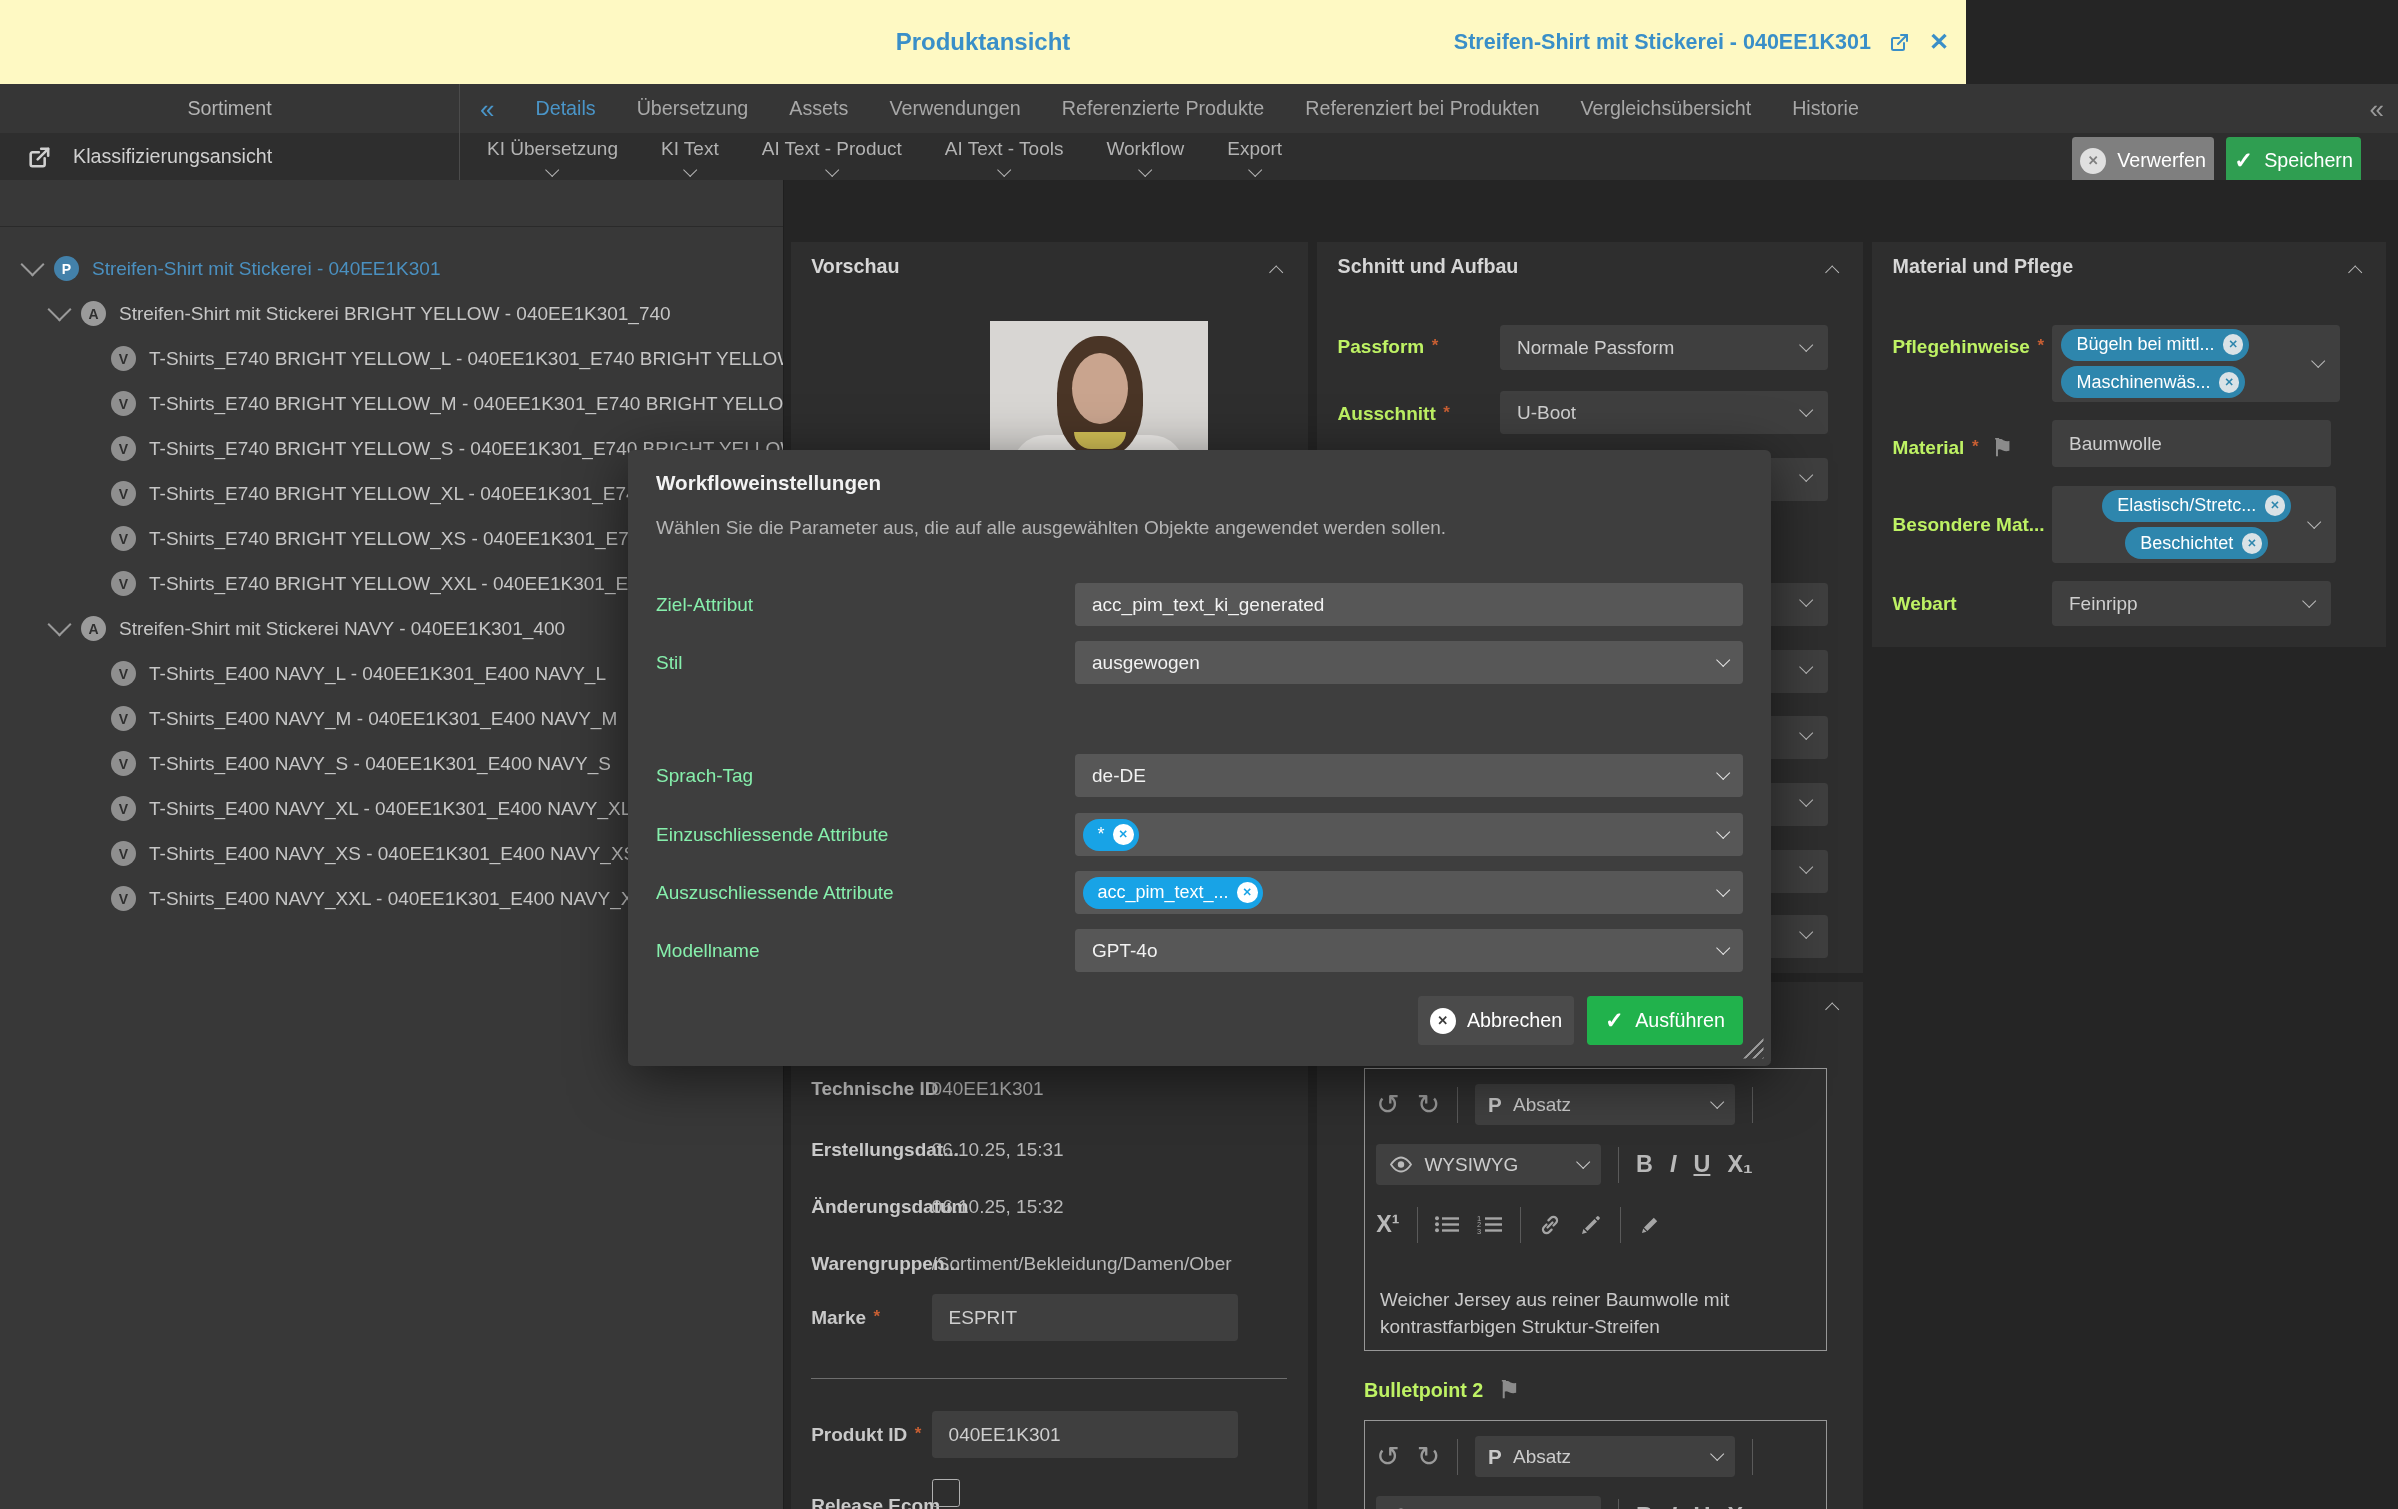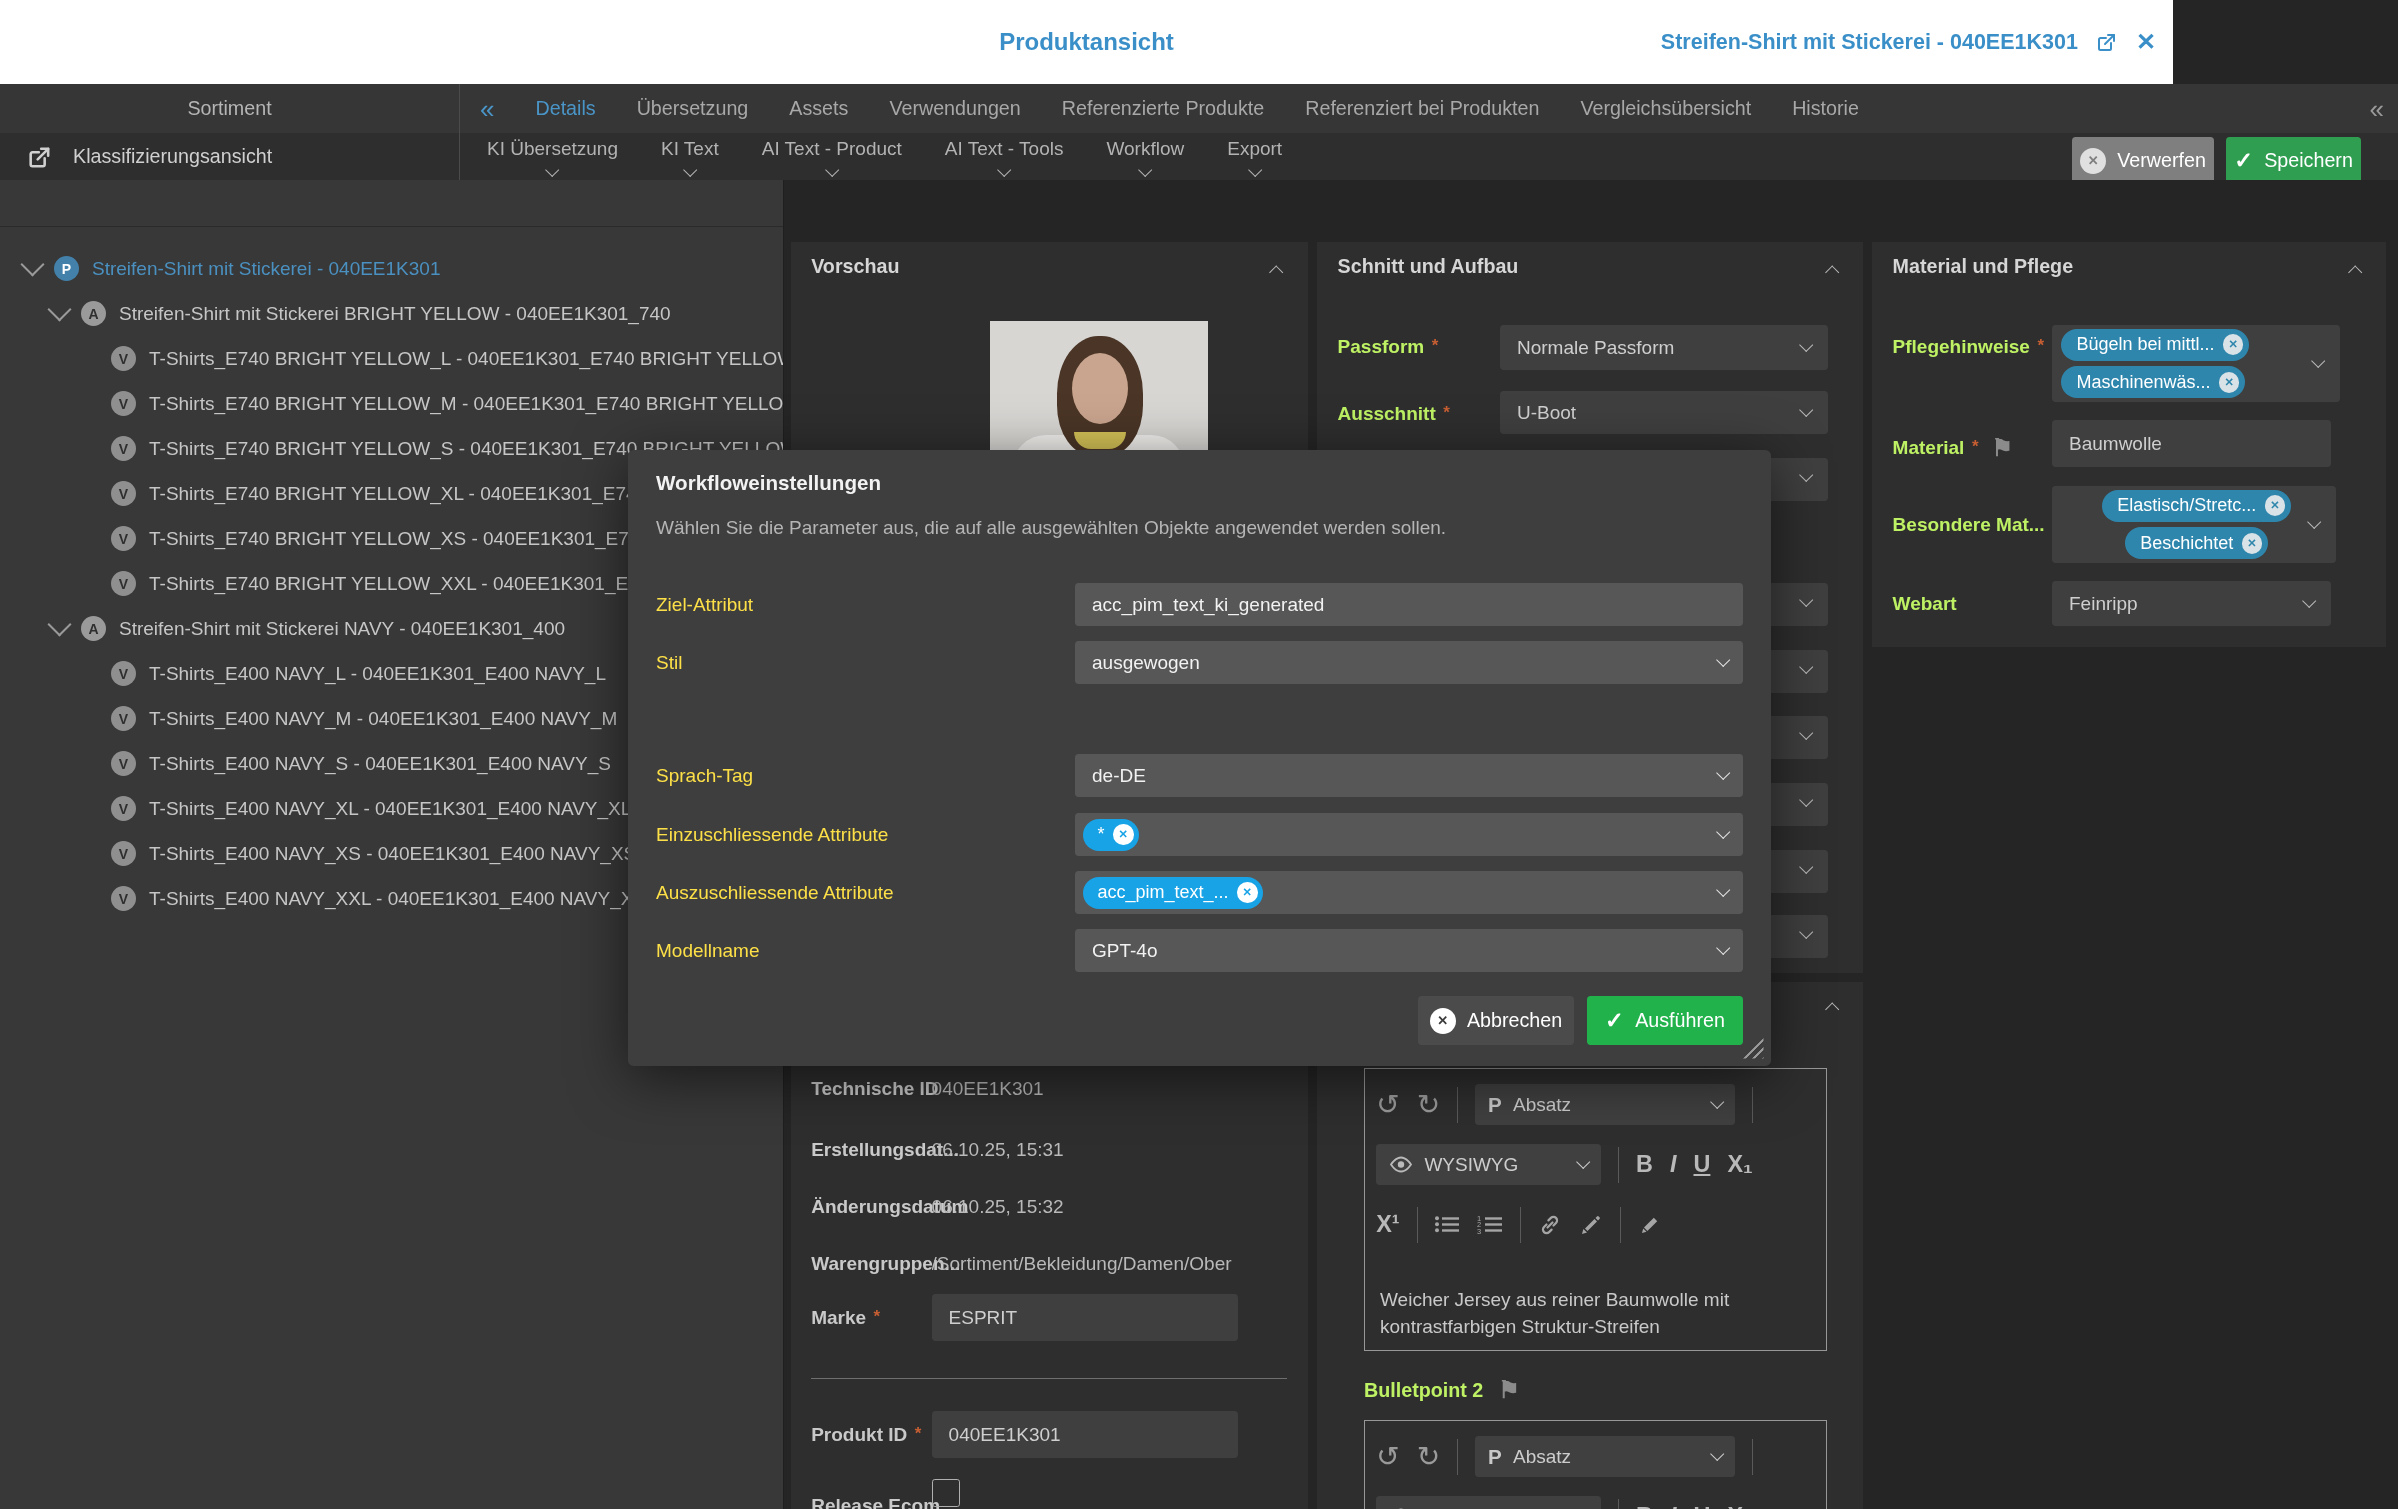--- a/index.html
+++ b/index.html
@@ -1,19 +1,19 @@
 <!DOCTYPE html>
 <html style="font-size:15px"><head>
 <meta charset="utf-8">
 <style>
   html,body{margin:0;padding:0;background:#111;}
   #app{position:relative;width:2399px;height:1509px;overflow:hidden;background:#252525;
        font-family:"Liberation Sans",sans-serif;font-size:19px;color:#c6c6c6;}
   
-  .topbar{position:absolute;left:0;top:0;width:2173px;height:84px;background:#ffffff;}
+  .topbar{position:absolute;left:0;top:0;width:1966px;height:84px;background:#fef9c3;}
   .tb-title{position:absolute;left:0;right:0;top:0;height:84px;display:flex;align-items:center;justify-content:center;
             color:#3a8fc8;font-weight:bold;font-size:24px;}
   .tb-right{position:absolute;right:17px;top:0;height:84px;display:flex;align-items:center;gap:17px;color:#3a8fc8;}
   .tb-prod{font-weight:bold;font-size:21.5px;}
   .icon24{width:24px;height:24px;display:inline-block;}
   .close-x{font-size:24px;font-weight:bold;color:#3a8fc8;line-height:1;}
   
   .bar2{position:absolute;left:0;top:84px;width:2399px;height:49px;background:#363636;}
   .sortiment{position:absolute;left:0;top:0;width:459px;height:49px;display:flex;align-items:center;justify-content:center;
              color:#b5b5b5;font-size:19.7px;}
@@ -105,21 +105,21 @@
   .etext{position:absolute;left:15px;right:15px;color:#c9c9c9;line-height:27px;}
   
   .peek{position:absolute;left:183px;width:328px;height:43px;background:#3f3f3f;border-radius:3.7px;}
   .peek .chv{position:absolute;right:17px;top:17px;color:#b9b9b9;}
   
   .modal{position:absolute;left:628px;top:450px;width:1143px;height:616px;background:#3e3e3e;border-radius:5.6px;
          box-shadow:0 11.2px 56px rgba(0,0,0,.55);z-index:50;}
   .m-title{position:absolute;left:28px;top:20.6px;font-weight:bold;font-size:20.6px;color:#f2f2f2;}
   .m-desc{position:absolute;left:28px;top:67px;color:#b5b5b5;}
   .mrow{position:absolute;left:28px;right:28px;display:flex;align-items:center;}
-  .mlabel{width:419px;color:#fde047;flex:0 0 auto;}
+  .mlabel{width:419px;color:#86efac;flex:0 0 auto;}
   .mctrl{flex:1;background:#575757;border-radius:3.7px;height:100%;display:flex;align-items:center;
          padding:0 17px;color:#f2f2f2;position:relative;}
   .mctrl .chv{position:absolute;right:15px;color:#e4e4e4;}
   .m-buttons{position:absolute;right:28px;top:546px;display:flex;gap:13px;}
   .btn-abbrechen{width:156px;height:49px;background:#4b4b4b;}
   .btn-ausfuehren{width:156px;height:49px;background:#21b24c;}
   .resize-handle{position:absolute;right:7.5px;bottom:7.5px;width:20.6px;height:20.6px;
      background:repeating-linear-gradient(-45deg,#9a9a9a 0 1.9px,transparent 1.9px 6.6px);
      clip-path:polygon(100% 0,100% 100%,0 100%);}
   svg{flex:0 0 auto;}

